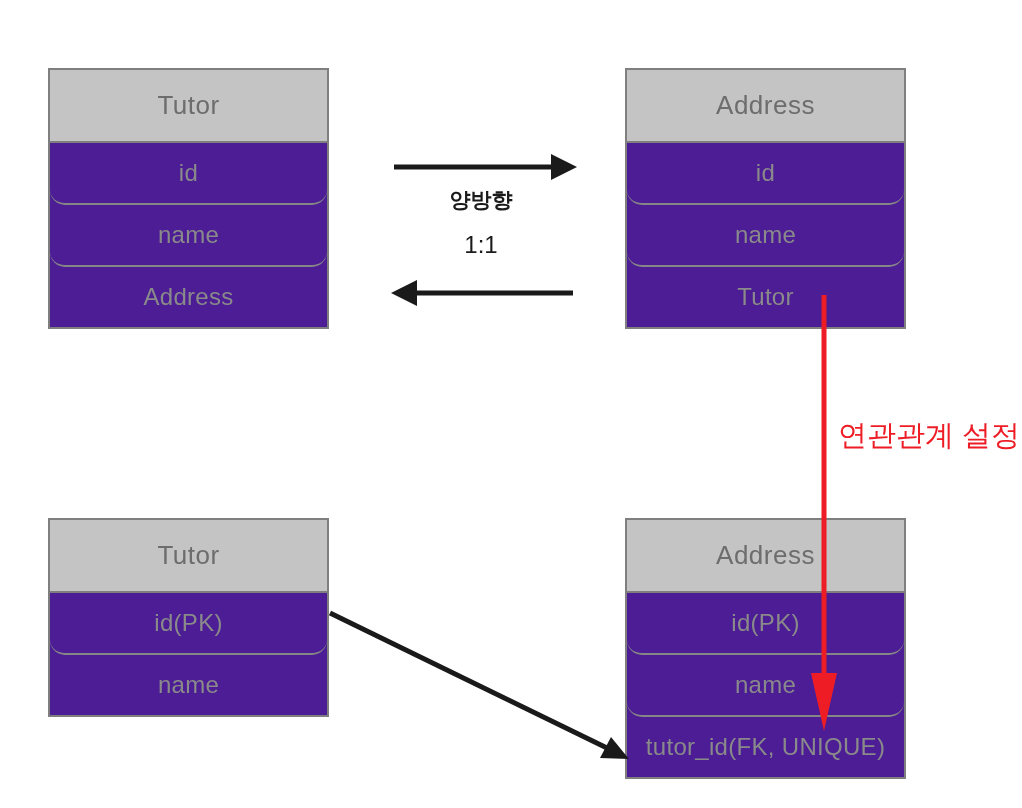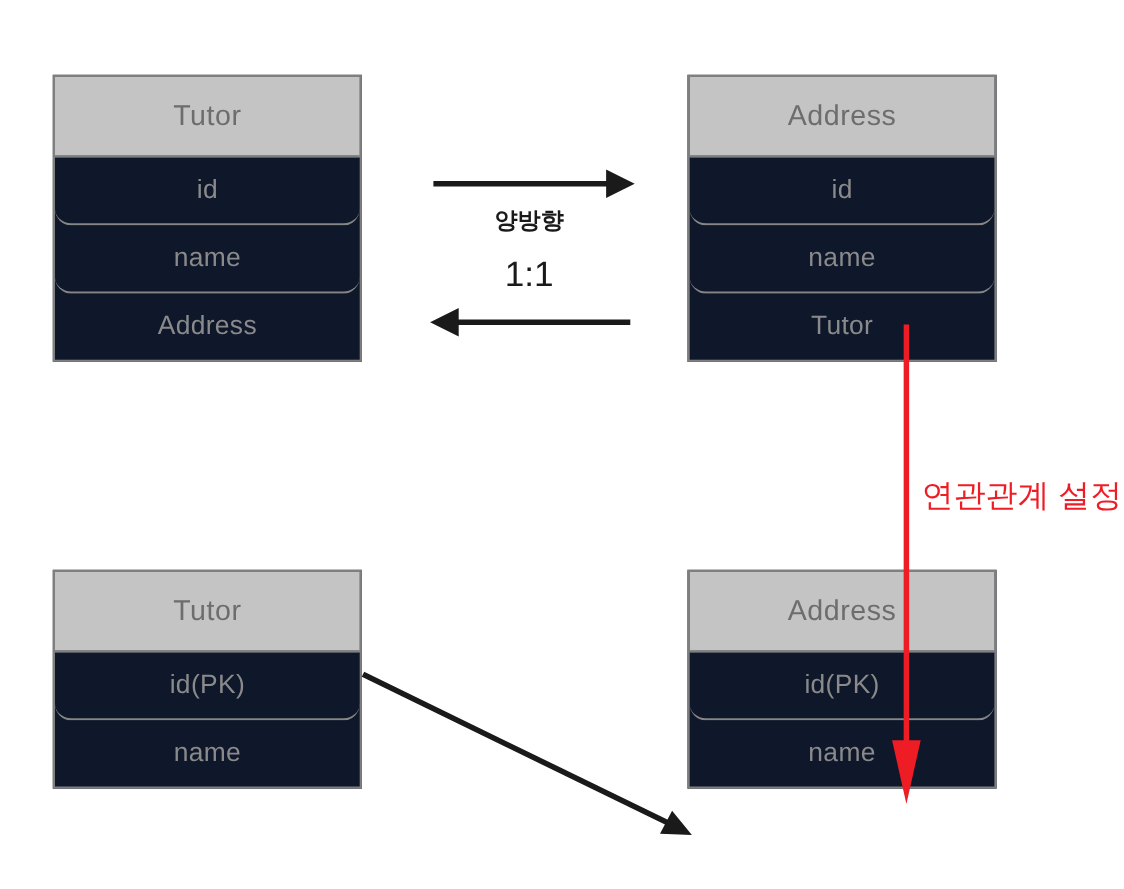--- a/index.html
+++ b/index.html
@@ -8,21 +8,21 @@
     background: #ffffff;
     font-family: "Liberation Sans", "DejaVu Sans", sans-serif;
     position: relative;
     overflow: hidden;
   }
   .canvas { position: absolute; inset: 0; }
 
   .etable {
     position: absolute;
     width: 277px;
-    background: #0f172a;
+    background: #4c1d95;
     border: 2px solid #7f7f7f;
   }
   .ehead {
     height: 71px;
     background: #c4c4c4;
     border-bottom: 2px solid #7f7f7f;
     display: flex; align-items: center; justify-content: center;
     font-size: 26px;
     color: #6d6d6d;
     letter-spacing: 0.5px;
@@ -46,25 +46,25 @@
 
   .lbl { position: absolute; white-space: nowrap; }
   .lbl-direction {
     left: 401px; top: 186px; width: 160px;
     text-align: center;
     font-size: 21px; color: #1a1a1a; font-weight: bold;
   }
   .lbl-cardinality {
     left: 401px; top: 231px; width: 160px;
     text-align: center;
-    font-size: 32px; color: #1a1a1a;
+    font-size: 24px; color: #1a1a1a;
   }
   .lbl-relation {
     left: 838px; top: 416px;
-    font-size: 29px; color: #ee1c25; margin-top: 15px;
+    font-size: 29px; color: #ee1c25;
   }
 </style>
 </head>
 <body>
 
 <div class="canvas">
 
   <div class="etable" style="left:48px; top:68px;">
     <div class="ehead">Tutor</div>
     <div class="erow">id</div>
@@ -82,20 +82,21 @@
   <div class="etable" style="left:48px; top:518px;">
     <div class="ehead">Tutor</div>
     <div class="erow">id(PK)</div>
     <div class="erow">name</div>
   </div>
 
   <div class="etable" style="left:625px; top:518px;">
     <div class="ehead">Address</div>
     <div class="erow">id(PK)</div>
     <div class="erow">name</div>
+    <div class="erow">tutor_id(FK, UNIQUE)</div>
   </div>
 
   <svg class="overlay" viewBox="0 0 1022 808">
 
     <g>
       <line x1="394" y1="167" x2="553" y2="167" stroke="#1a1a1a" stroke-width="5"></line>
       <polygon points="551,154 577,167 551,180" fill="#1a1a1a"></polygon>
     </g>
 
     <g>

